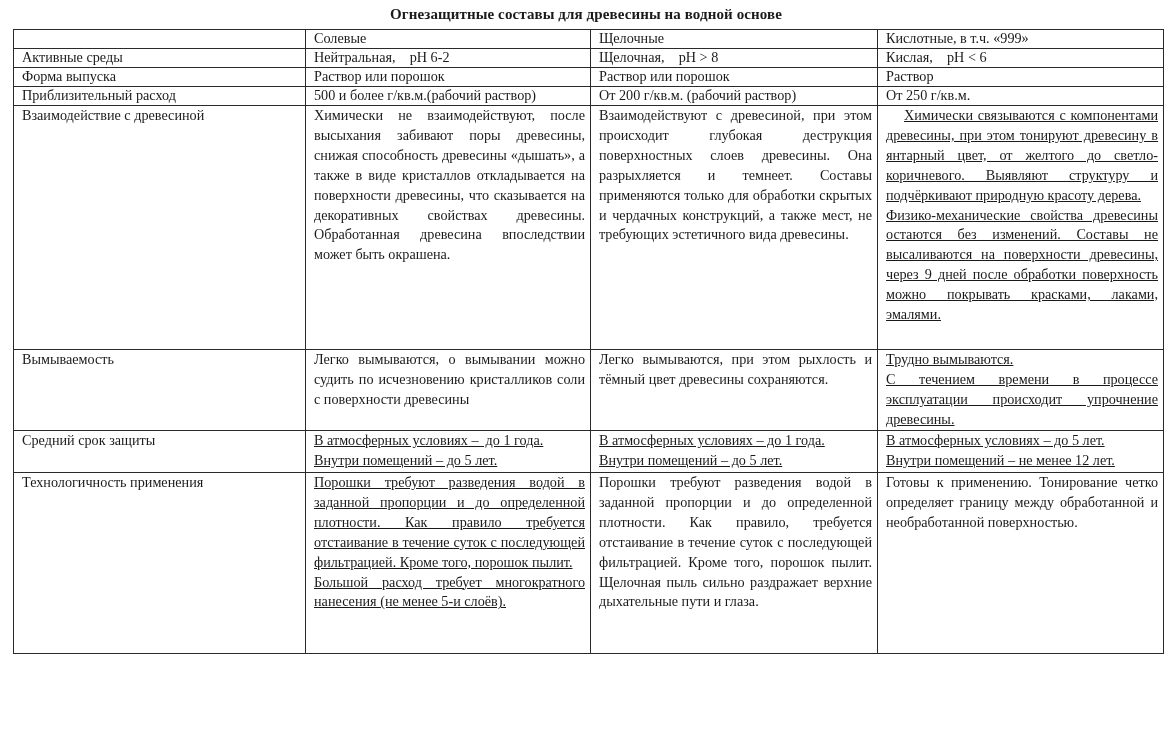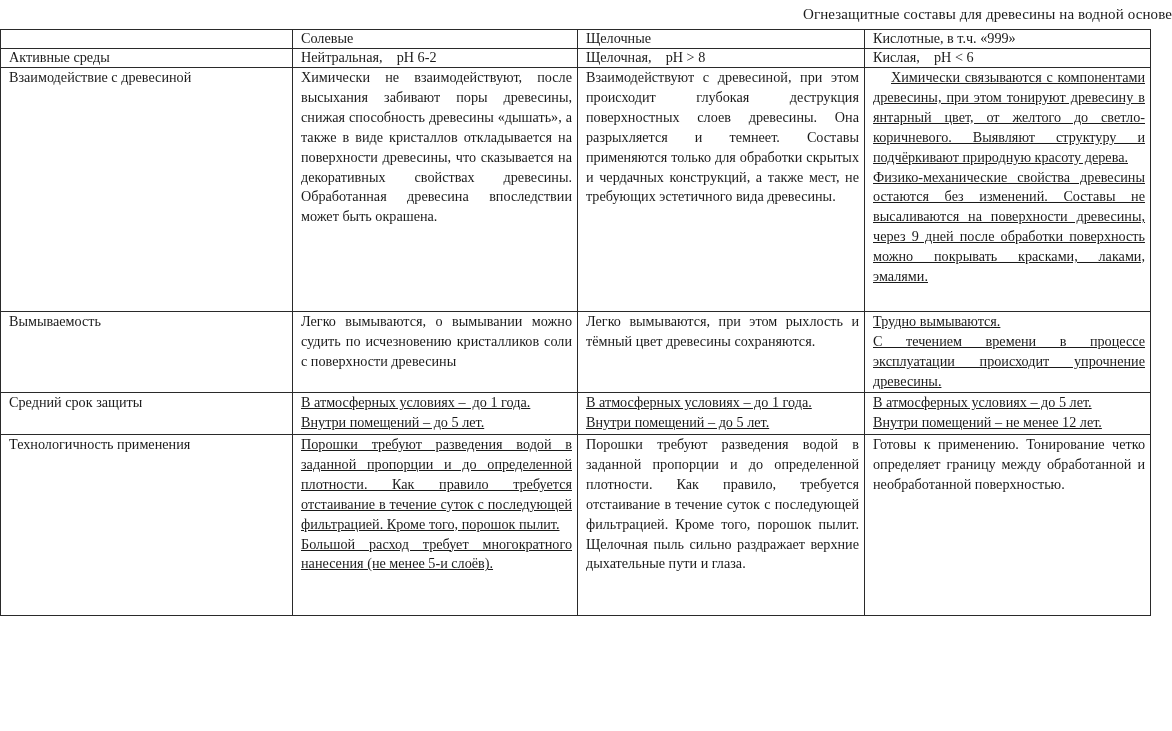--- a/index.html
+++ b/index.html
@@ -1,20 +1,20 @@
 <!DOCTYPE html>
 <html><head>
   <meta charset="utf-8">
   <style>
     html, body { margin: 0; padding: 0; background: #ffffff; }
     body { width: 1172px; height: 731px; position: relative; overflow: hidden;
       font-family: "Liberation Serif", "DejaVu Serif", serif; color: #1a1a1a; }
-    .title { position: absolute; left: 0; top: 6px; width: 1172px; text-align: right;
-      font-weight: normal; font-size: 15px; letter-spacing: 0.1px; }
-    table { position: absolute; left: 0; top: 29px; border-collapse: collapse;
+    .title { position: absolute; left: 0; top: 6px; width: 1172px; text-align: center;
+      font-weight: bold; font-size: 15px; letter-spacing: 0.1px; }
+    table { position: absolute; left: 13px; top: 29px; border-collapse: collapse;
       table-layout: fixed; width: 1150px; }
     col.c0 { width: 292px; } col.c1 { width: 285px; } col.c2 { width: 287px; } col.c3 { width: 286px; }
     td { border: 1.3px solid #2a2a2a; vertical-align: top; padding: 0 5px 0 8px;
       font-size: 14.2px; line-height: 19.9px; }
     td.j { text-align: justify; }
     .line { display: block; text-decoration: underline; }
     tr.r0 td, tr.r1 td, tr.r3 td, tr.r4 td { height: 18px; line-height: 17.5px; }
     tr.r2 td { height: 62px; }
     tr.r5 td { height: 243px; }
     tr.r6 td { height: 80px; }
@@ -38,20 +38,32 @@
     <td></td>
     <td>Солевые</td>
     <td>Щелочные</td>
     <td>Кислотные, в т.ч. «999»</td>
   </tr>
   <tr class="r1">
     <td>Активные среды</td>
     <td style="white-space:pre">Нейтральная,    pH 6-2</td>
     <td style="white-space:pre">Щелочная,    pH &gt; 8</td>
     <td style="white-space:pre">Кислая,    pH &lt; 6</td>
+  </tr>
+  <tr class="r3">
+    <td>Форма выпуска</td>
+    <td>Раствор или порошок</td>
+    <td>Раствор или порошок</td>
+    <td>Раствор</td>
+  </tr>
+  <tr class="r4">
+    <td>Приблизительный расход</td>
+    <td>500 и более г/кв.м.(рабочий раствор)</td>
+    <td>От 200 г/кв.м. (рабочий раствор)</td>
+    <td>От 250 г/кв.м.</td>
   </tr>
   <tr class="r5">
     <td>Взаимодействие с древесиной</td>
     <td class="j">Химически не взаимодействуют, после высыхания забивают поры древесины, снижая способность древесины «дышать», а также в виде кристаллов откладывается на поверхности древесины, что сказывается на декоративных свойствах древесины. Обработанная древесина впоследствии может быть окрашена.</td>
     <td class="j">Взаимодействуют с древесиной, при этом происходит глубокая деструкция поверхностных слоев древесины. Она разрыхляется и темнеет. Составы применяются только для обработки скрытых и чердачных конструкций, а также мест, не требующих эстетичного вида древесины.</td>
     <td class="j">
       <span class="line" style="text-indent:18px">Химически связываются с компонентами древесины, при этом тонируют древесину в янтарный цвет, от желтого до светло-коричневого. Выявляют структуру и подчёркивают природную красоту дерева.</span>
       <span class="line">Физико-механические свойства древесины остаются без изменений. Составы не высаливаются на поверхности древесины, через 9 дней после обработки поверхность можно покрывать красками, лаками, эмалями.</span>
     </td>
   </tr>

